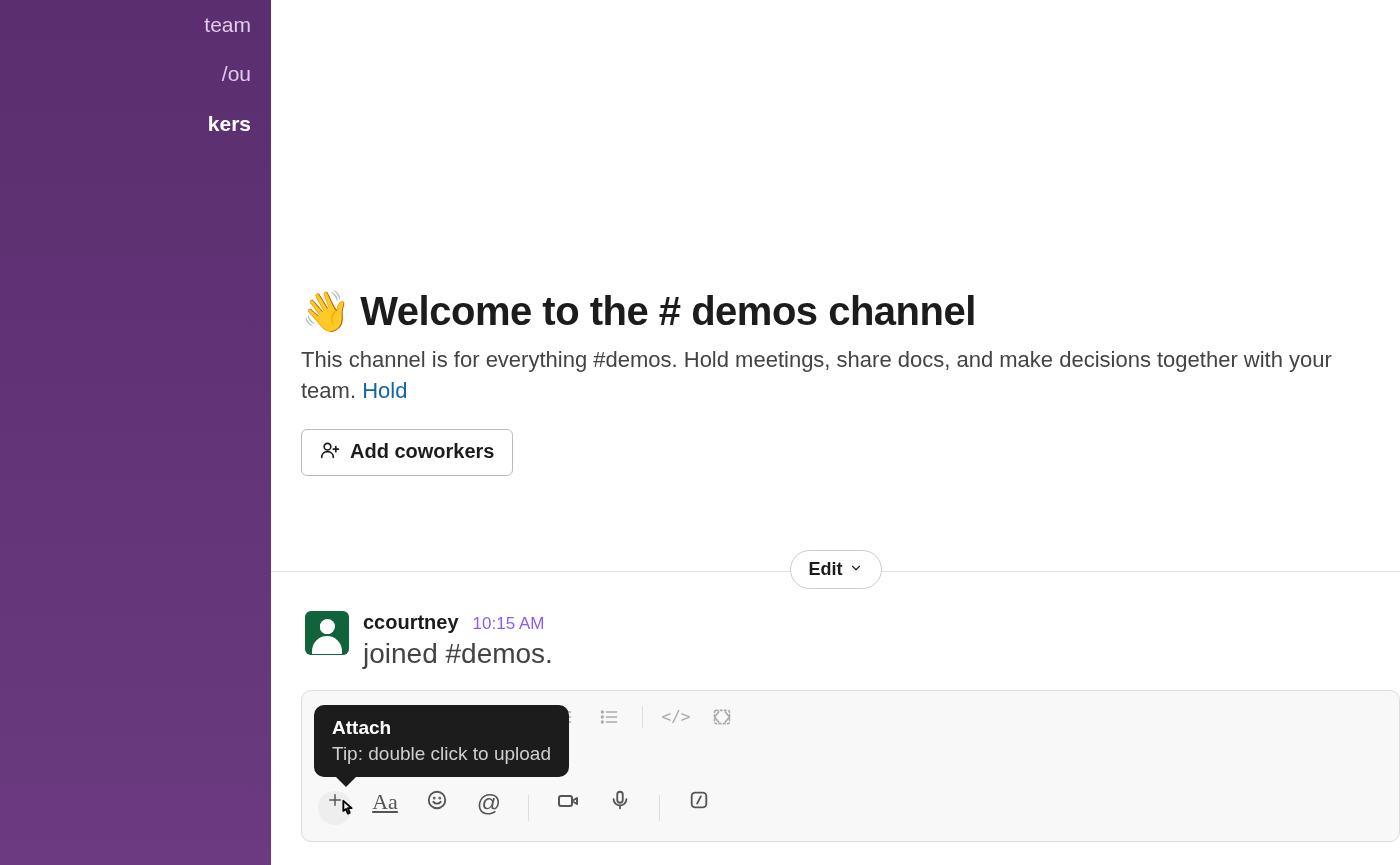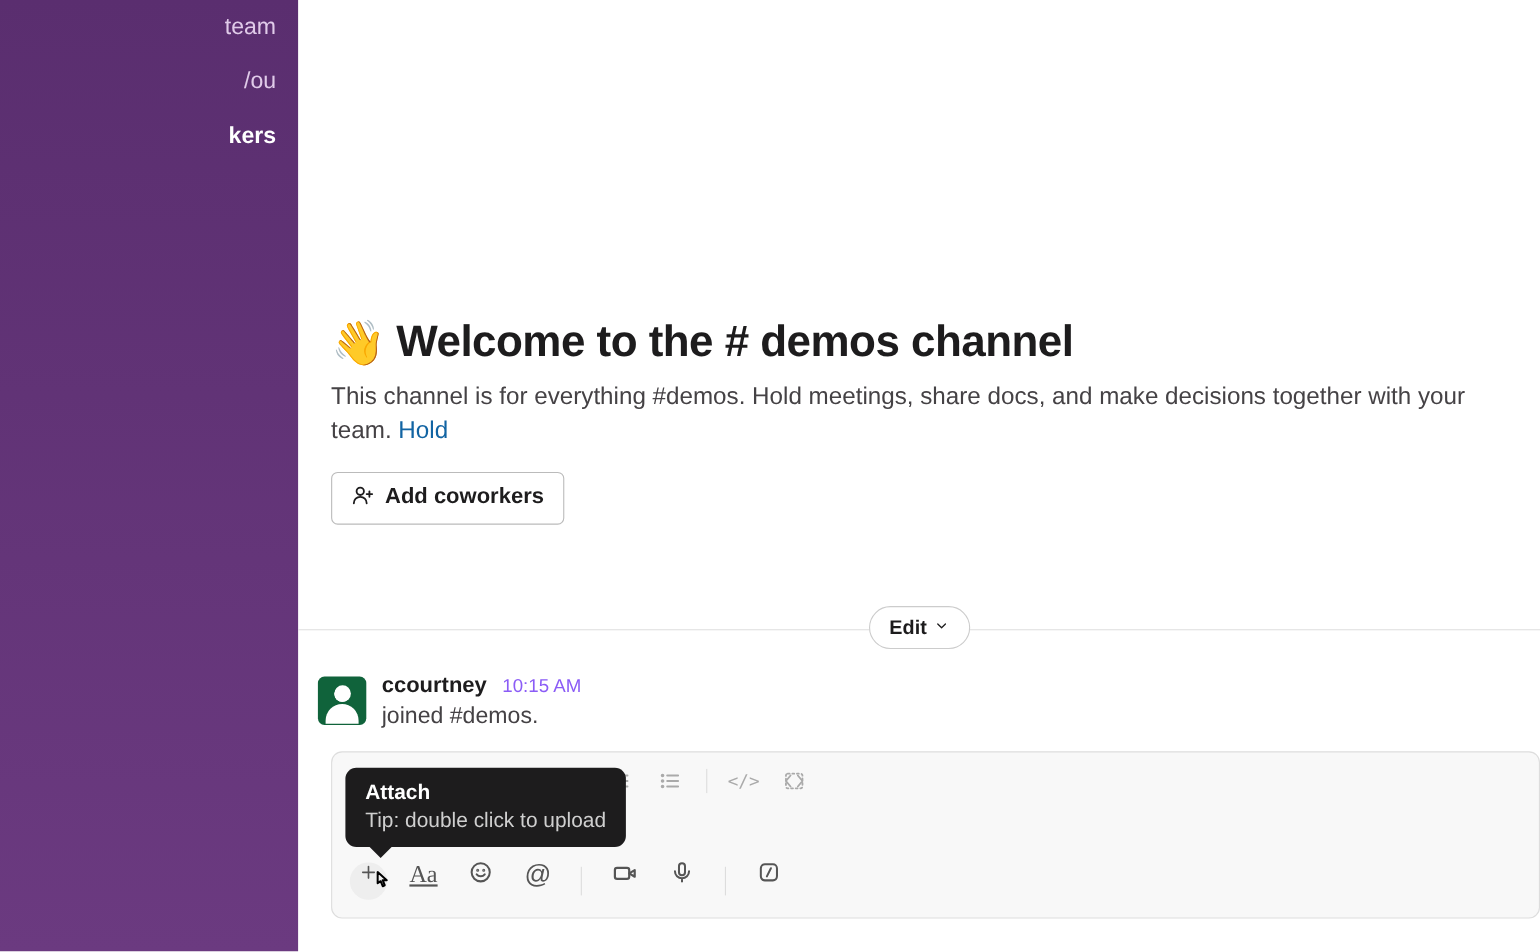--- a/index.html
+++ b/index.html
@@ -101,23 +101,22 @@
       display: inline-flex;
       align-items: center;
       gap: 6px;
       cursor: pointer;
       z-index: 2;
     }
     .date-pill svg { width:14px; height:14px; }
     .message-row {
       display: flex;
       gap: 14px;
-      padding: 0 18px;
+      padding: 0 34px;
       margin-top: 60px;
-      align-items: center;
     }
     .avatar {
       width: 44px; height: 44px;
       background: #10633b;
       border-radius: 6px;
       position: relative;
       flex-shrink: 0;
     }
     .avatar::before{
       content:"";
@@ -135,21 +134,21 @@
       width:15px;height:15px;border-radius:50%;background:#fff;margin-top:8px;
     }
     .avatar-body{
       width:30px;height:18px;border-top-left-radius:15px;border-top-right-radius:15px;background:#fff;margin-top:2px;
     }
     .avatar { overflow:hidden; }
     .msg-content { flex:1; }
     .msg-header { display:flex; align-items:baseline; gap:14px; }
     .msg-author { font-weight:900; font-size:20px; }
     .msg-time   { color:#8b5cf6; font-size:17px; }
-    .msg-body   { font-size:21px; color:#454245; margin-top:4px; }
+    .msg-body   { font-size:28px; color:#454245; margin-top:4px; }
 
     .composer-wrap {
       margin: 20px 0 0 0;
       padding: 0 0 0 30px;
     }
     .composer {
       border: 1px solid #ddd;
       border-radius: 10px;
       background: #f8f8f8;
       position: relative;

